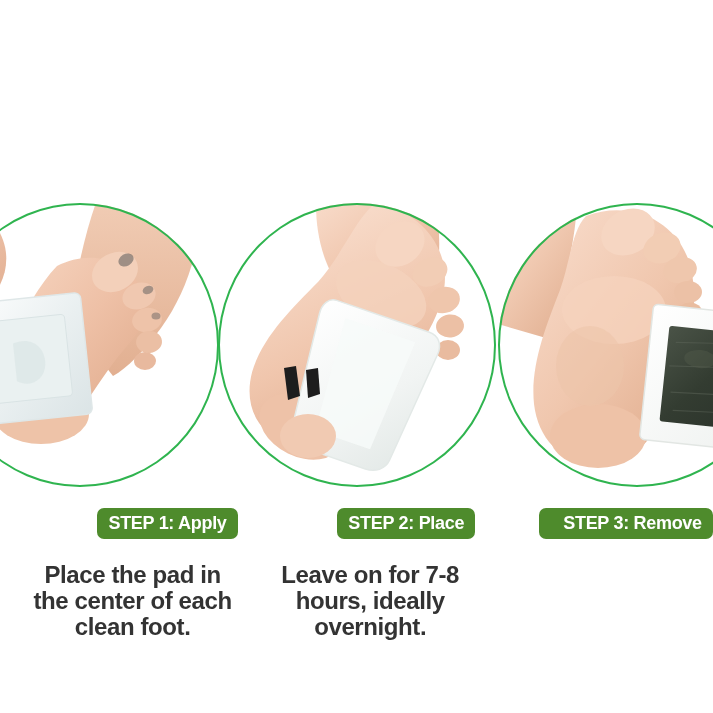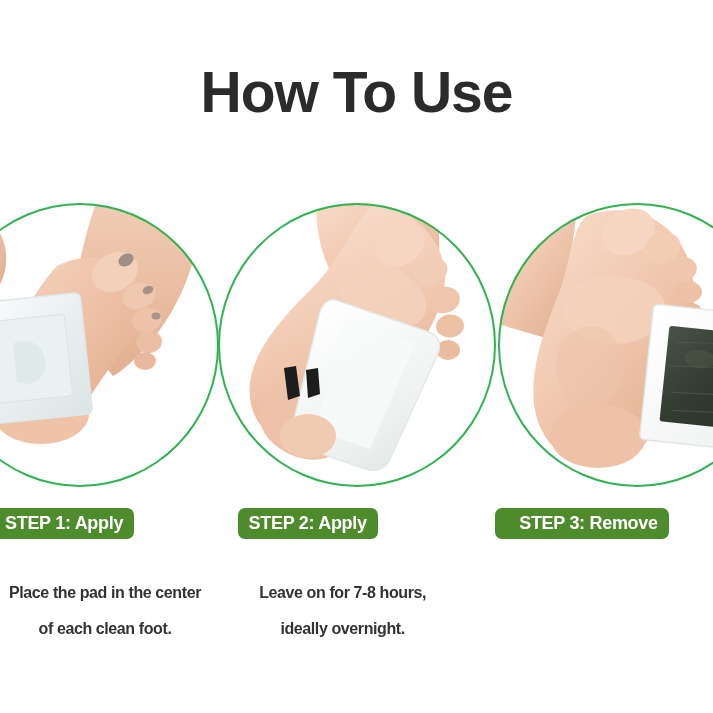--- a/index.html
+++ b/index.html
@@ -87,59 +87,58 @@
     left: 0;
     width: 713px;
     height: 150px;
     display: flex;
   }
   .step-col {
     position: relative;
     width: 237.6px;
     display: flex;
     flex-direction: column;
-    align-items: flex-start;
+    align-items: flex-end;
   }
 
   .badge {
     display: inline-block;
     background: #4e8b2c;
     color: #ffffff;
     font-size: 18px;
     line-height: 20px;
     font-weight: 700;
     letter-spacing: -0.3px;
     padding: 5px 11px 6px 11px;
     border-radius: 7px;
     white-space: nowrap;
     font-family: "Liberation Sans", sans-serif;
   }
 
   .caption {
-    margin-top: 36px;
+    margin-top: 23px;
     text-align: center;
-    font-size: 16px;
-    line-height: 36px;
+    font-size: 24px;
+    line-height: 26px;
     font-weight: 700;
     letter-spacing: -0.4px;
     color: #333333;
     width: 210px;
     font-family: "Liberation Sans", sans-serif;
   }
 
   .step-col.col-1 .badge { margin-left: -6px; }
   .step-col.col-3 .badge { margin-left: 20px; padding-left: 24px; }
   .step-col.col-3 .caption { margin-left: 6px; }
 </style>
 </head>
 <body>
 
 <div class="poster">
 
-  <div class="title">How To Use</div>
 
   <div class="circles">
 
     <div class="circle-slot slot-1">
       <div class="photo">
         <svg width="286" height="290" viewBox="0 0 286 290">
           <defs>
             <clipPath id="clip1">
               <ellipse cx="143" cy="145" rx="139" ry="142"></ellipse>
             </clipPath>
@@ -314,21 +313,21 @@
   </div>
 
   <div class="steps">
 
     <div class="step-col col-1">
       <div class="badge">STEP 1: Apply</div>
       <div class="caption">Place the pad in the center of each clean foot.</div>
     </div>
 
     <div class="step-col col-2">
-      <div class="badge">STEP 2: Apply</div>
+      <div class="badge">STEP 2: Place</div>
       <div class="caption">Leave on for 7-8 hours, ideally overnight.</div>
     </div>
 
     <div class="step-col col-3">
       <div class="badge">STEP 3: Remove</div>
     </div>
 
   </div>
 
 </div>

